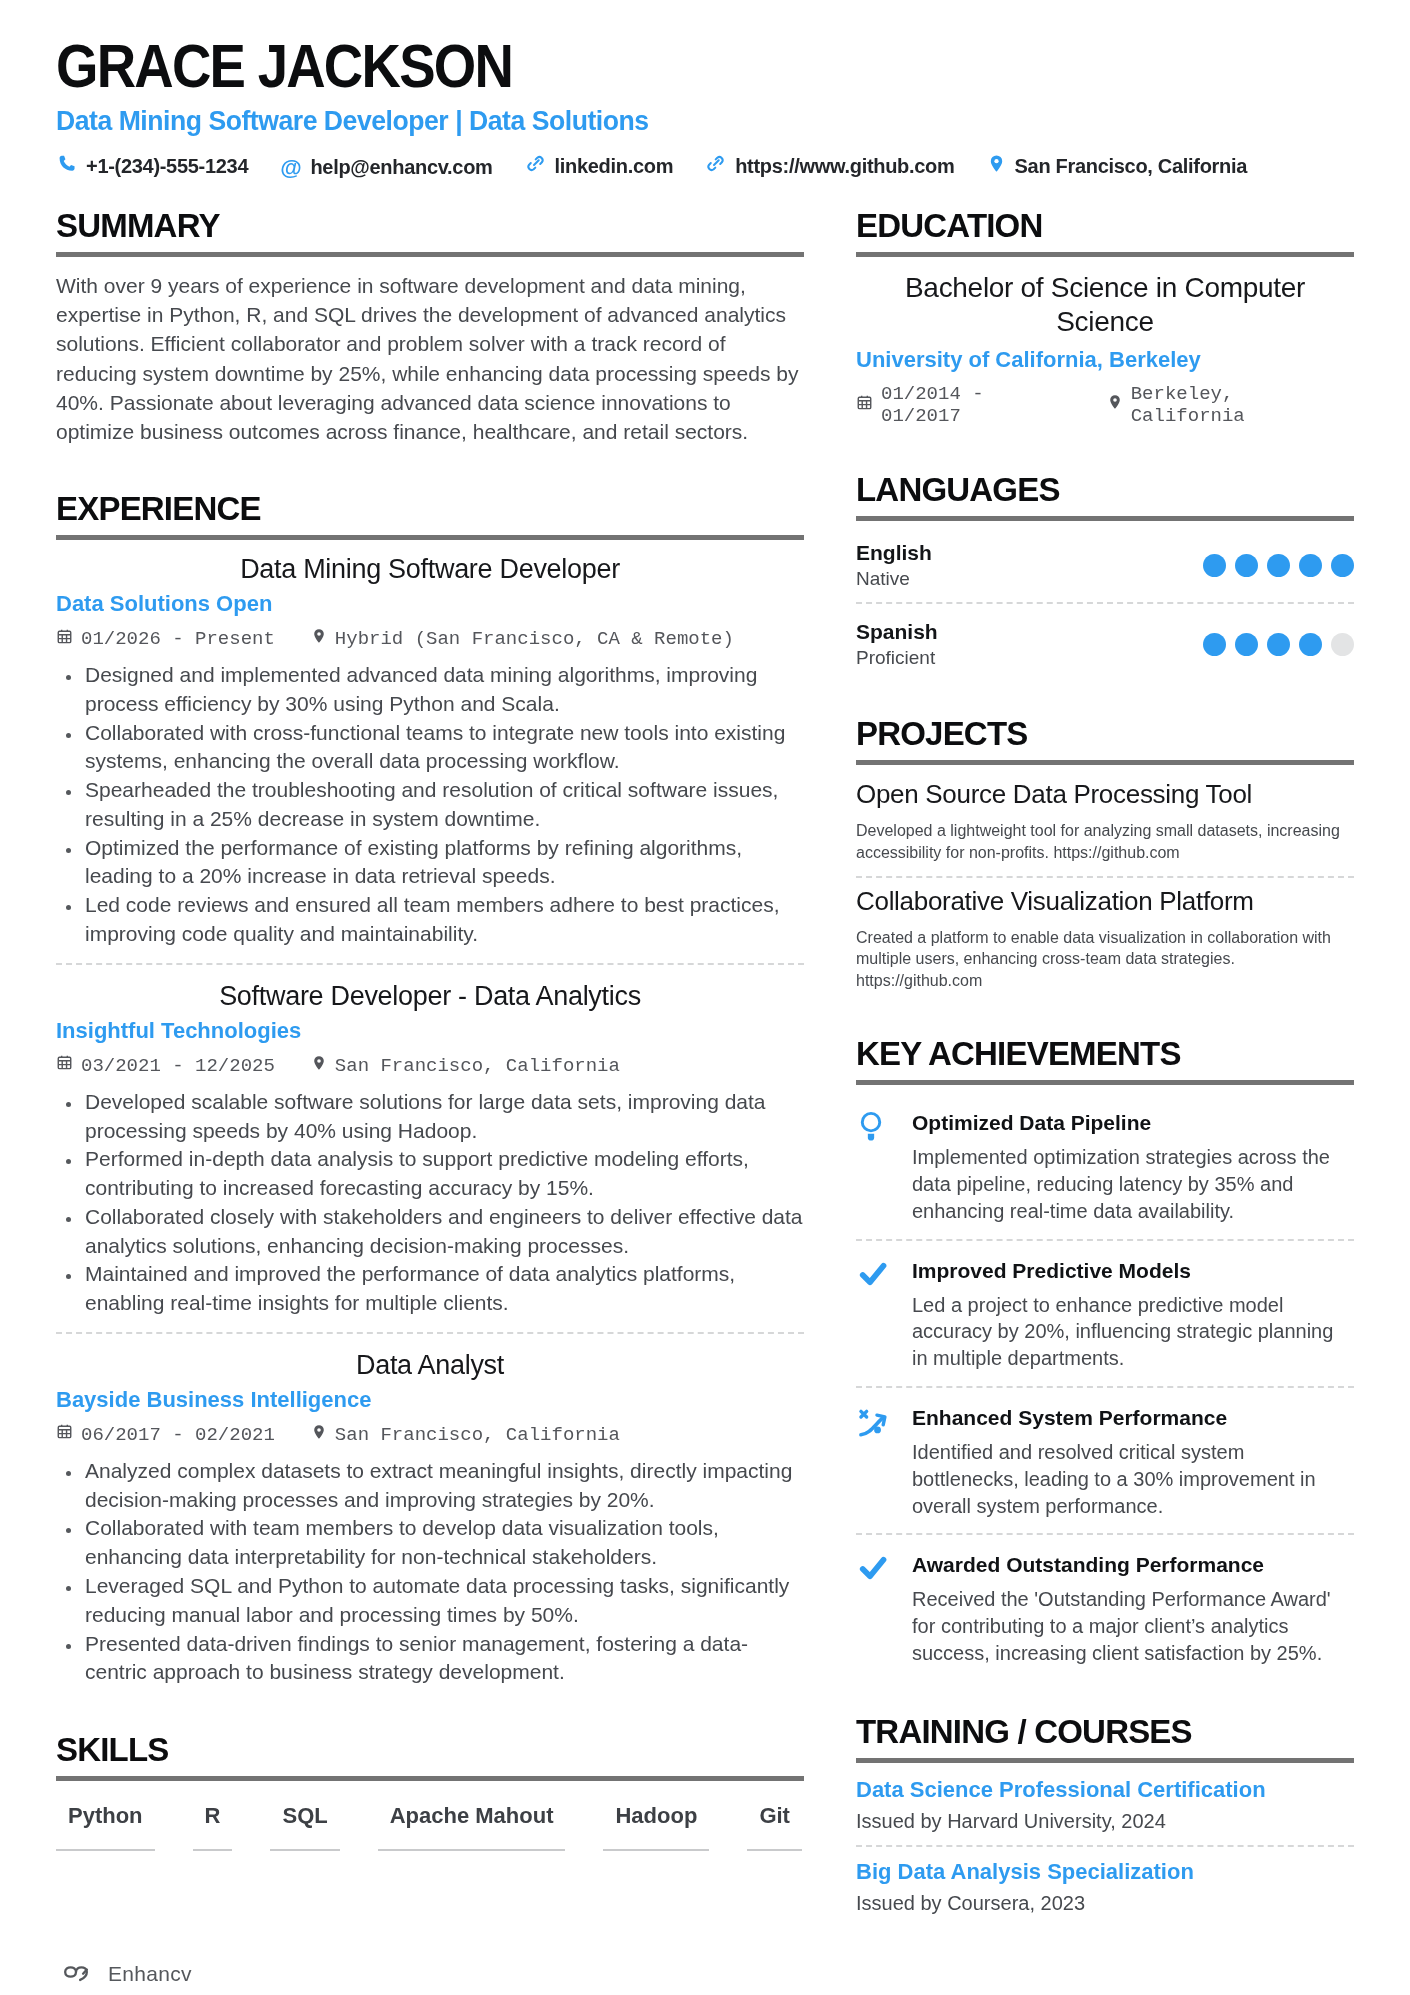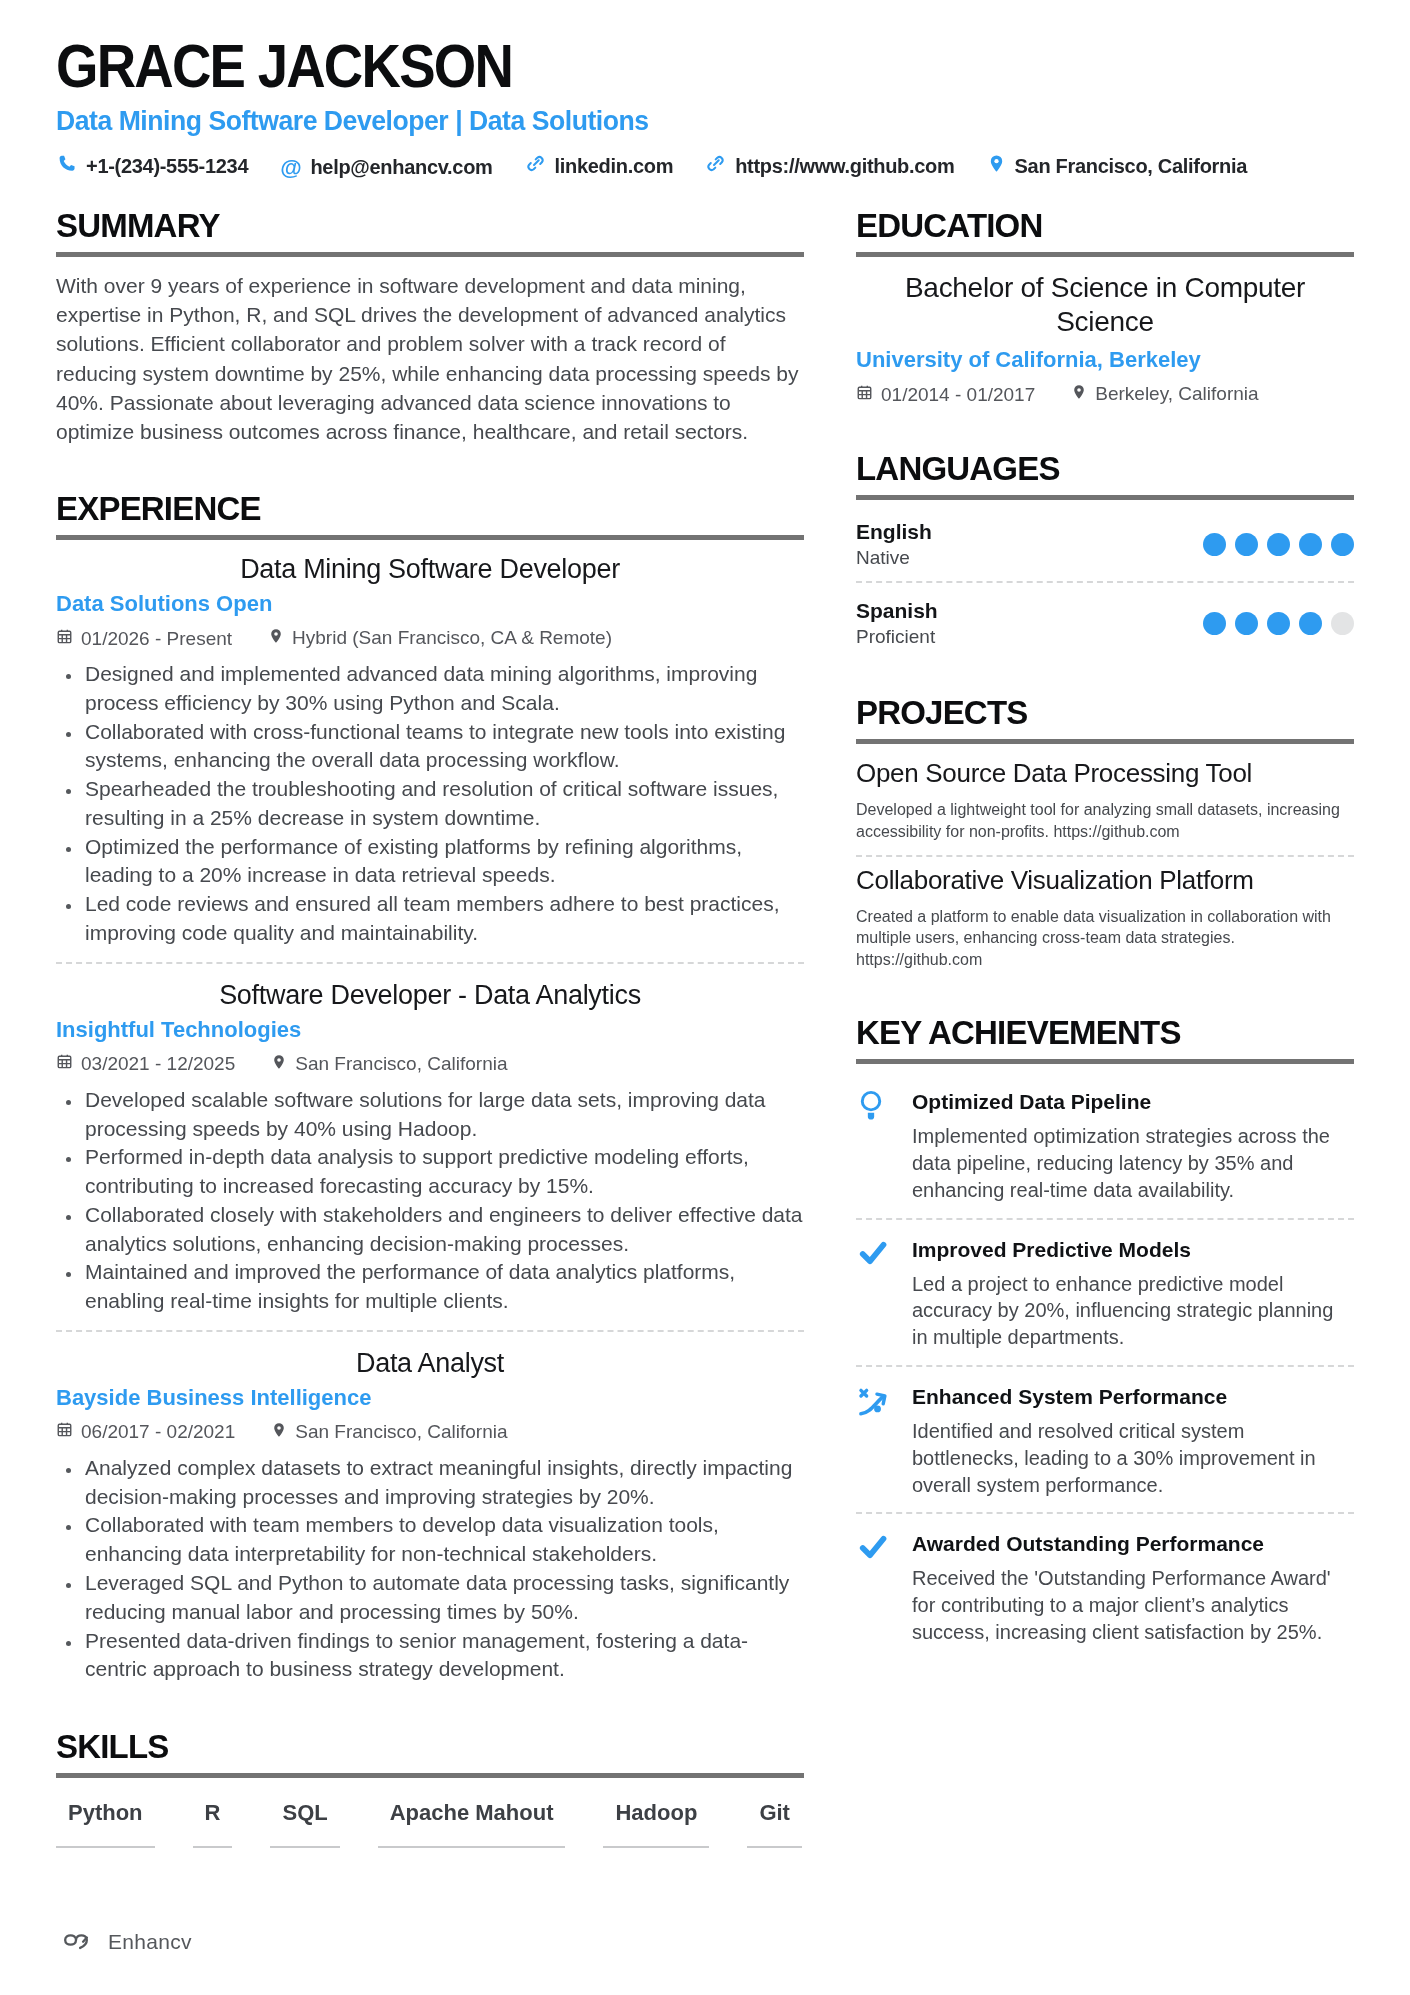--- a/index.html
+++ b/index.html
@@ -39,21 +39,21 @@
     margin:0 0 14px 0;font-size:33px;font-weight:800;color:var(--heading);
     letter-spacing:-0.8px;border-bottom:5px solid #737373;padding-bottom:7px;
   }
   .dashed-sep{border:none;border-top:2px dashed #d6d7d8;margin:14px 0 16px 0;}
   
   .summary-text{margin:4px 0 0 0;font-size:21px;line-height:1.39;color:var(--body);}
   
   .job-title{margin:4px 0 0 0;font-size:27px;font-weight:400;color:#17181b;letter-spacing:-0.3px;text-align:center;}
   .job-company{margin:6px 0 0 0;font-size:22px;font-weight:700;color:var(--accent);}
   .meta-row{display:flex;align-items:center;gap:36px;margin-top:10px;font-size:19px;color:var(--muted);}
-  .meta-item{display:flex;gap:8px;}
+  .meta-item{display:flex;align-items:center;gap:8px;font-family:Liberation Mono, monospace;}
   ul.bullets{margin:10px 0 0 0;padding-left:27px;}
   ul.bullets li{font-size:21px;line-height:1.37;color:var(--body);padding-left:2px;}
   ul.bullets li::marker{color:#55585c;font-size:18px;}
   
   .skills-row{display:flex;gap:38px;margin-top:22px;align-items:flex-start;}
   .skill{font-size:22px;font-weight:700;color:#3d4045;padding:0 12px 20px 12px;border-bottom:2px solid #c9cacc;}
   
   .degree{margin:6px 0 0 0;font-size:28px;font-weight:400;line-height:1.22;color:#17181b;letter-spacing:-0.3px;text-align:center;}
   .school{margin:8px 0 0 0;font-size:22px;font-weight:700;color:var(--accent);}
   
@@ -351,20 +351,28 @@
               <path d="M3.8 13.6 L9.6 19.4 L20.4 6.2" fill="none" stroke="#2e9bf0" stroke-width="4.6" stroke-linecap="round" stroke-linejoin="round"></path>
             </svg>
         </div>
         <div>
           <p class="ach-title">Awarded Outstanding Performance</p>
           <p class="ach-desc">Received the 'Outstanding Performance Award' for contributing to a major client’s analytics success, increasing client satisfaction by 25%.</p>
         </div>
       </div>
     </div>
 
+    <div class="section training">
+      <h2 class="section-heading">TRAINING / COURSES</h2>
+      <h3 class="course-title">Data Science Professional Certification</h3>
+      <p class="course-issuer">Issued by Harvard University, 2024</p>
+      <hr class="dashed-sep">
+      <h3 class="course-title">Big Data Analysis Specialization</h3>
+      <p class="course-issuer">Issued by Coursera, 2023</p>
+    </div>
   </div>
 </div>
 
 <div class="footer">
 
   <div class="powered">
 
     <span>
       <svg width="40" height="26" viewBox="0 0 48 30" fill="none" stroke="#55585c" stroke-width="2.8" stroke-linecap="round" stroke-linejoin="round">
           <path d="M24 15 C24 7.5 11 7.5 11 15 C11 22.5 24 22.5 24 15 C24 7.5 37 7.5 37 15 C37 20 32.5 23 29 24.5"></path>

